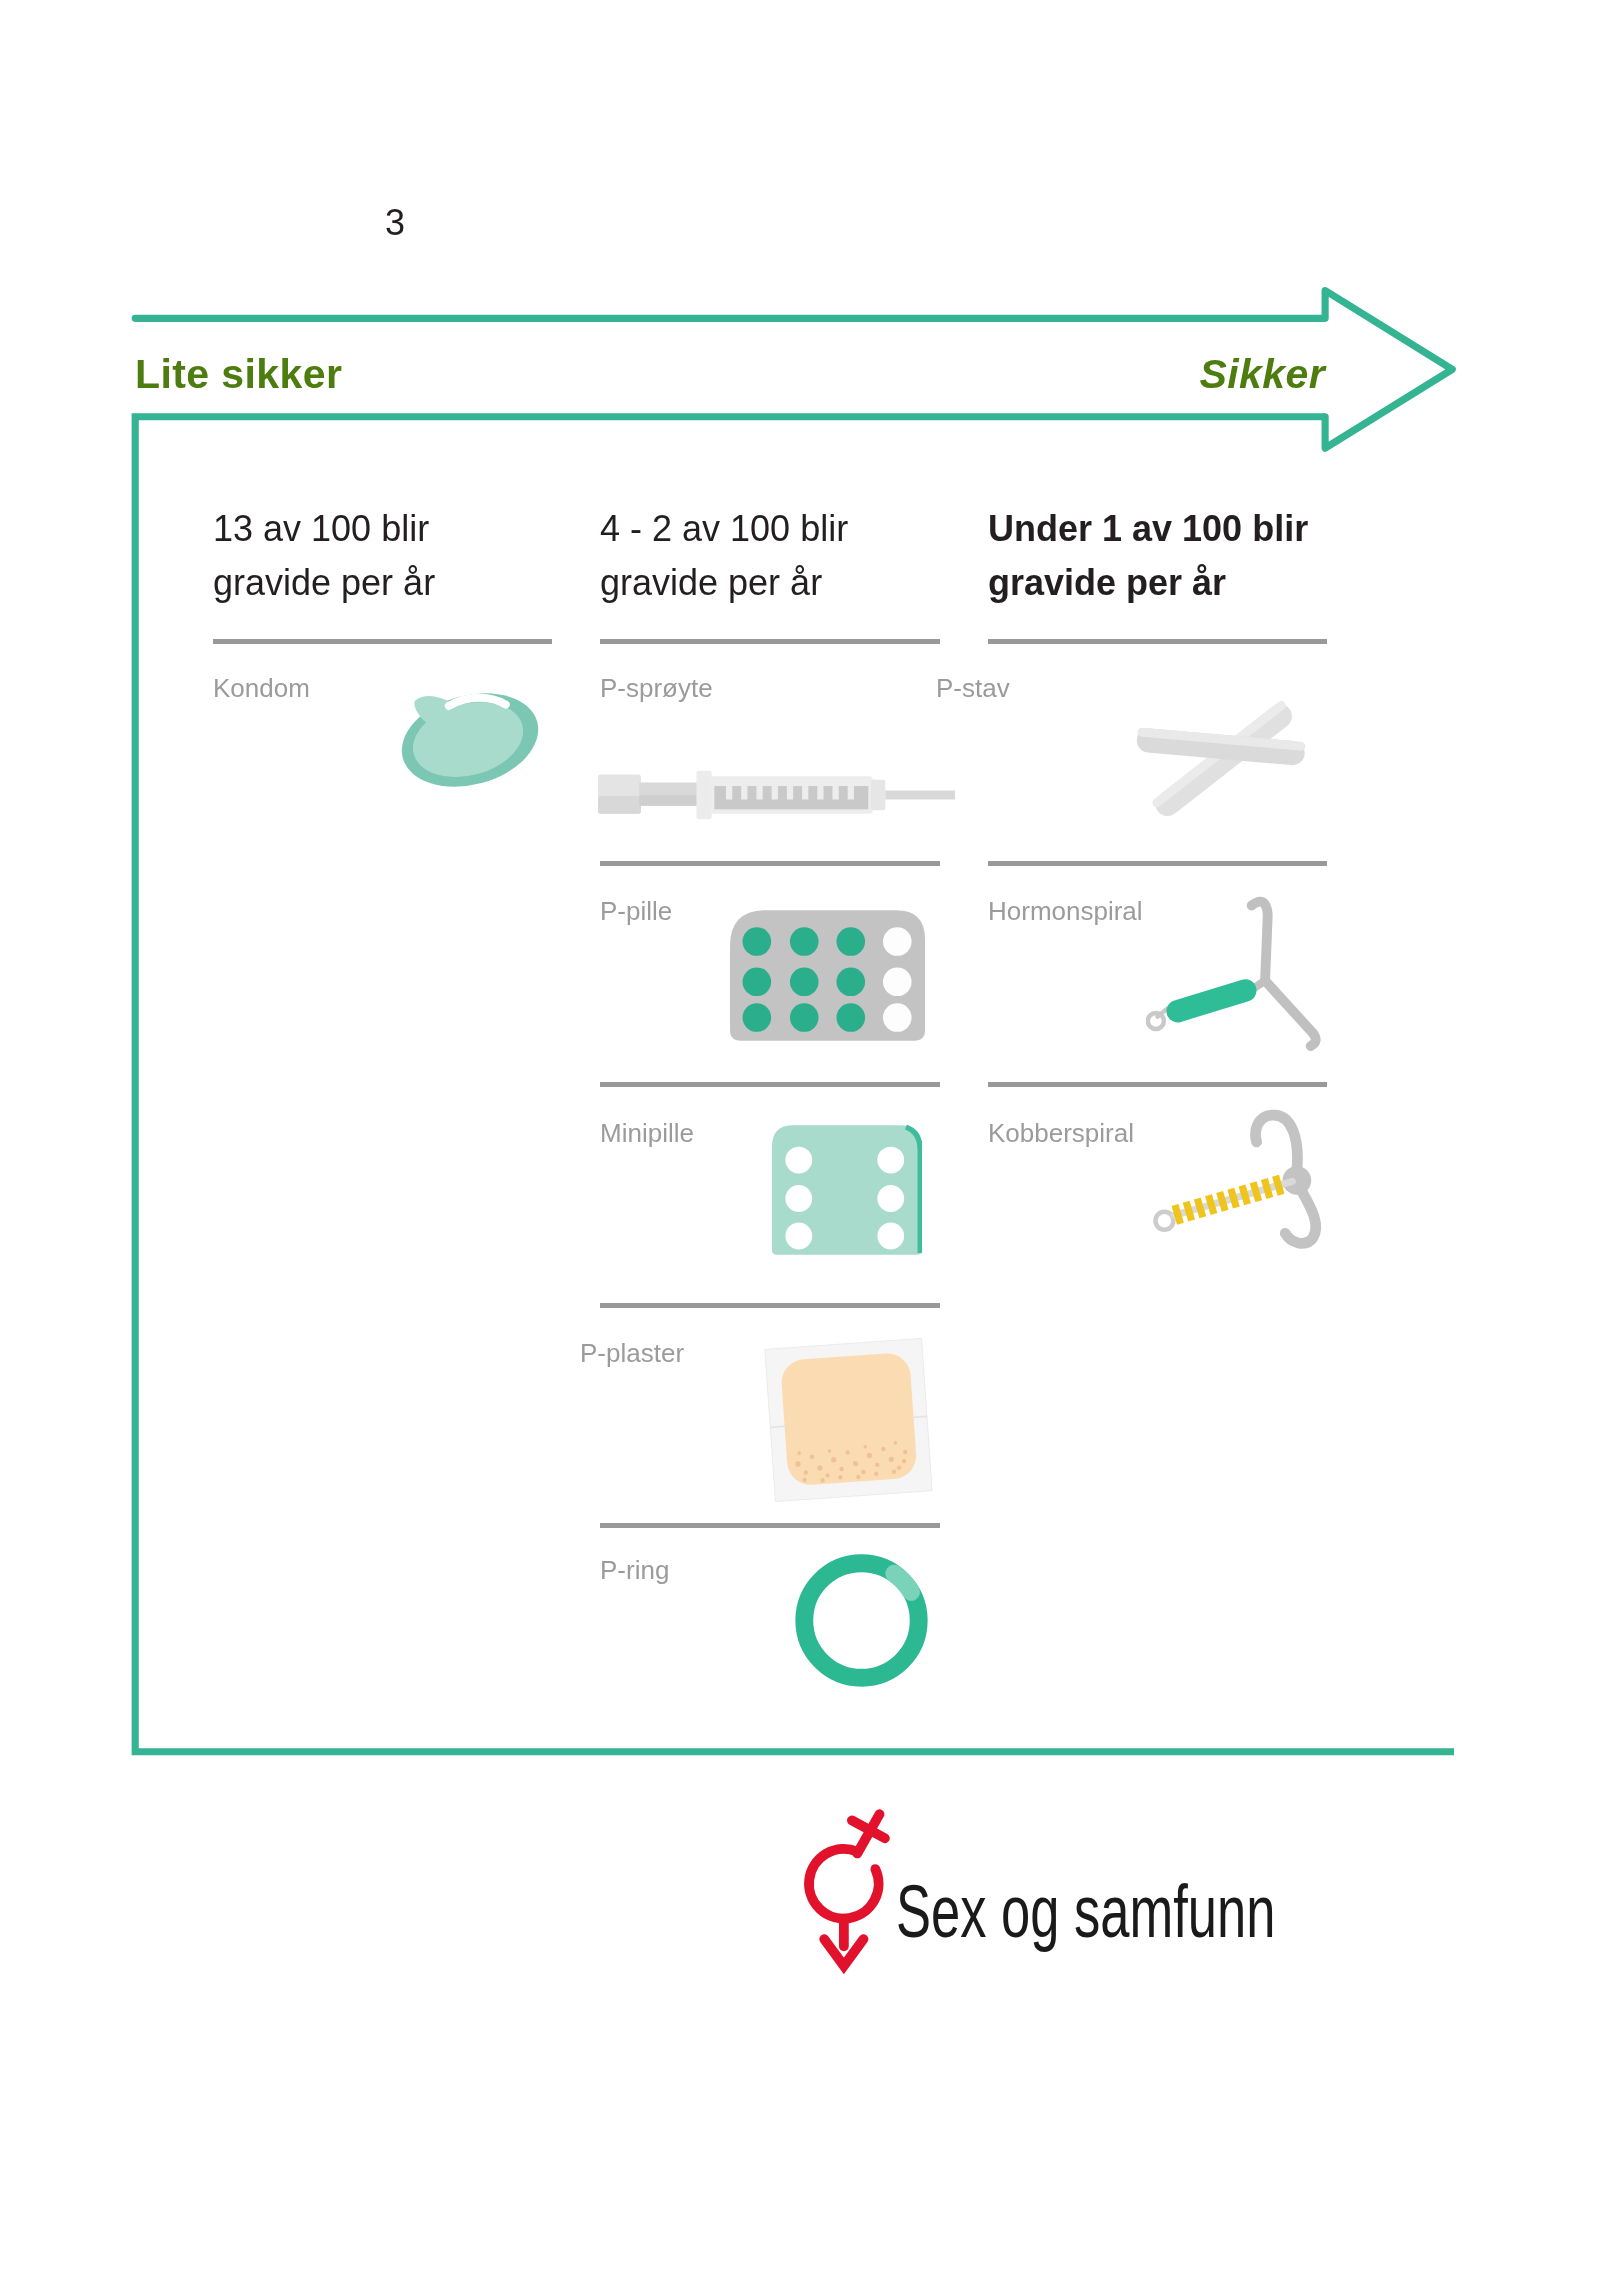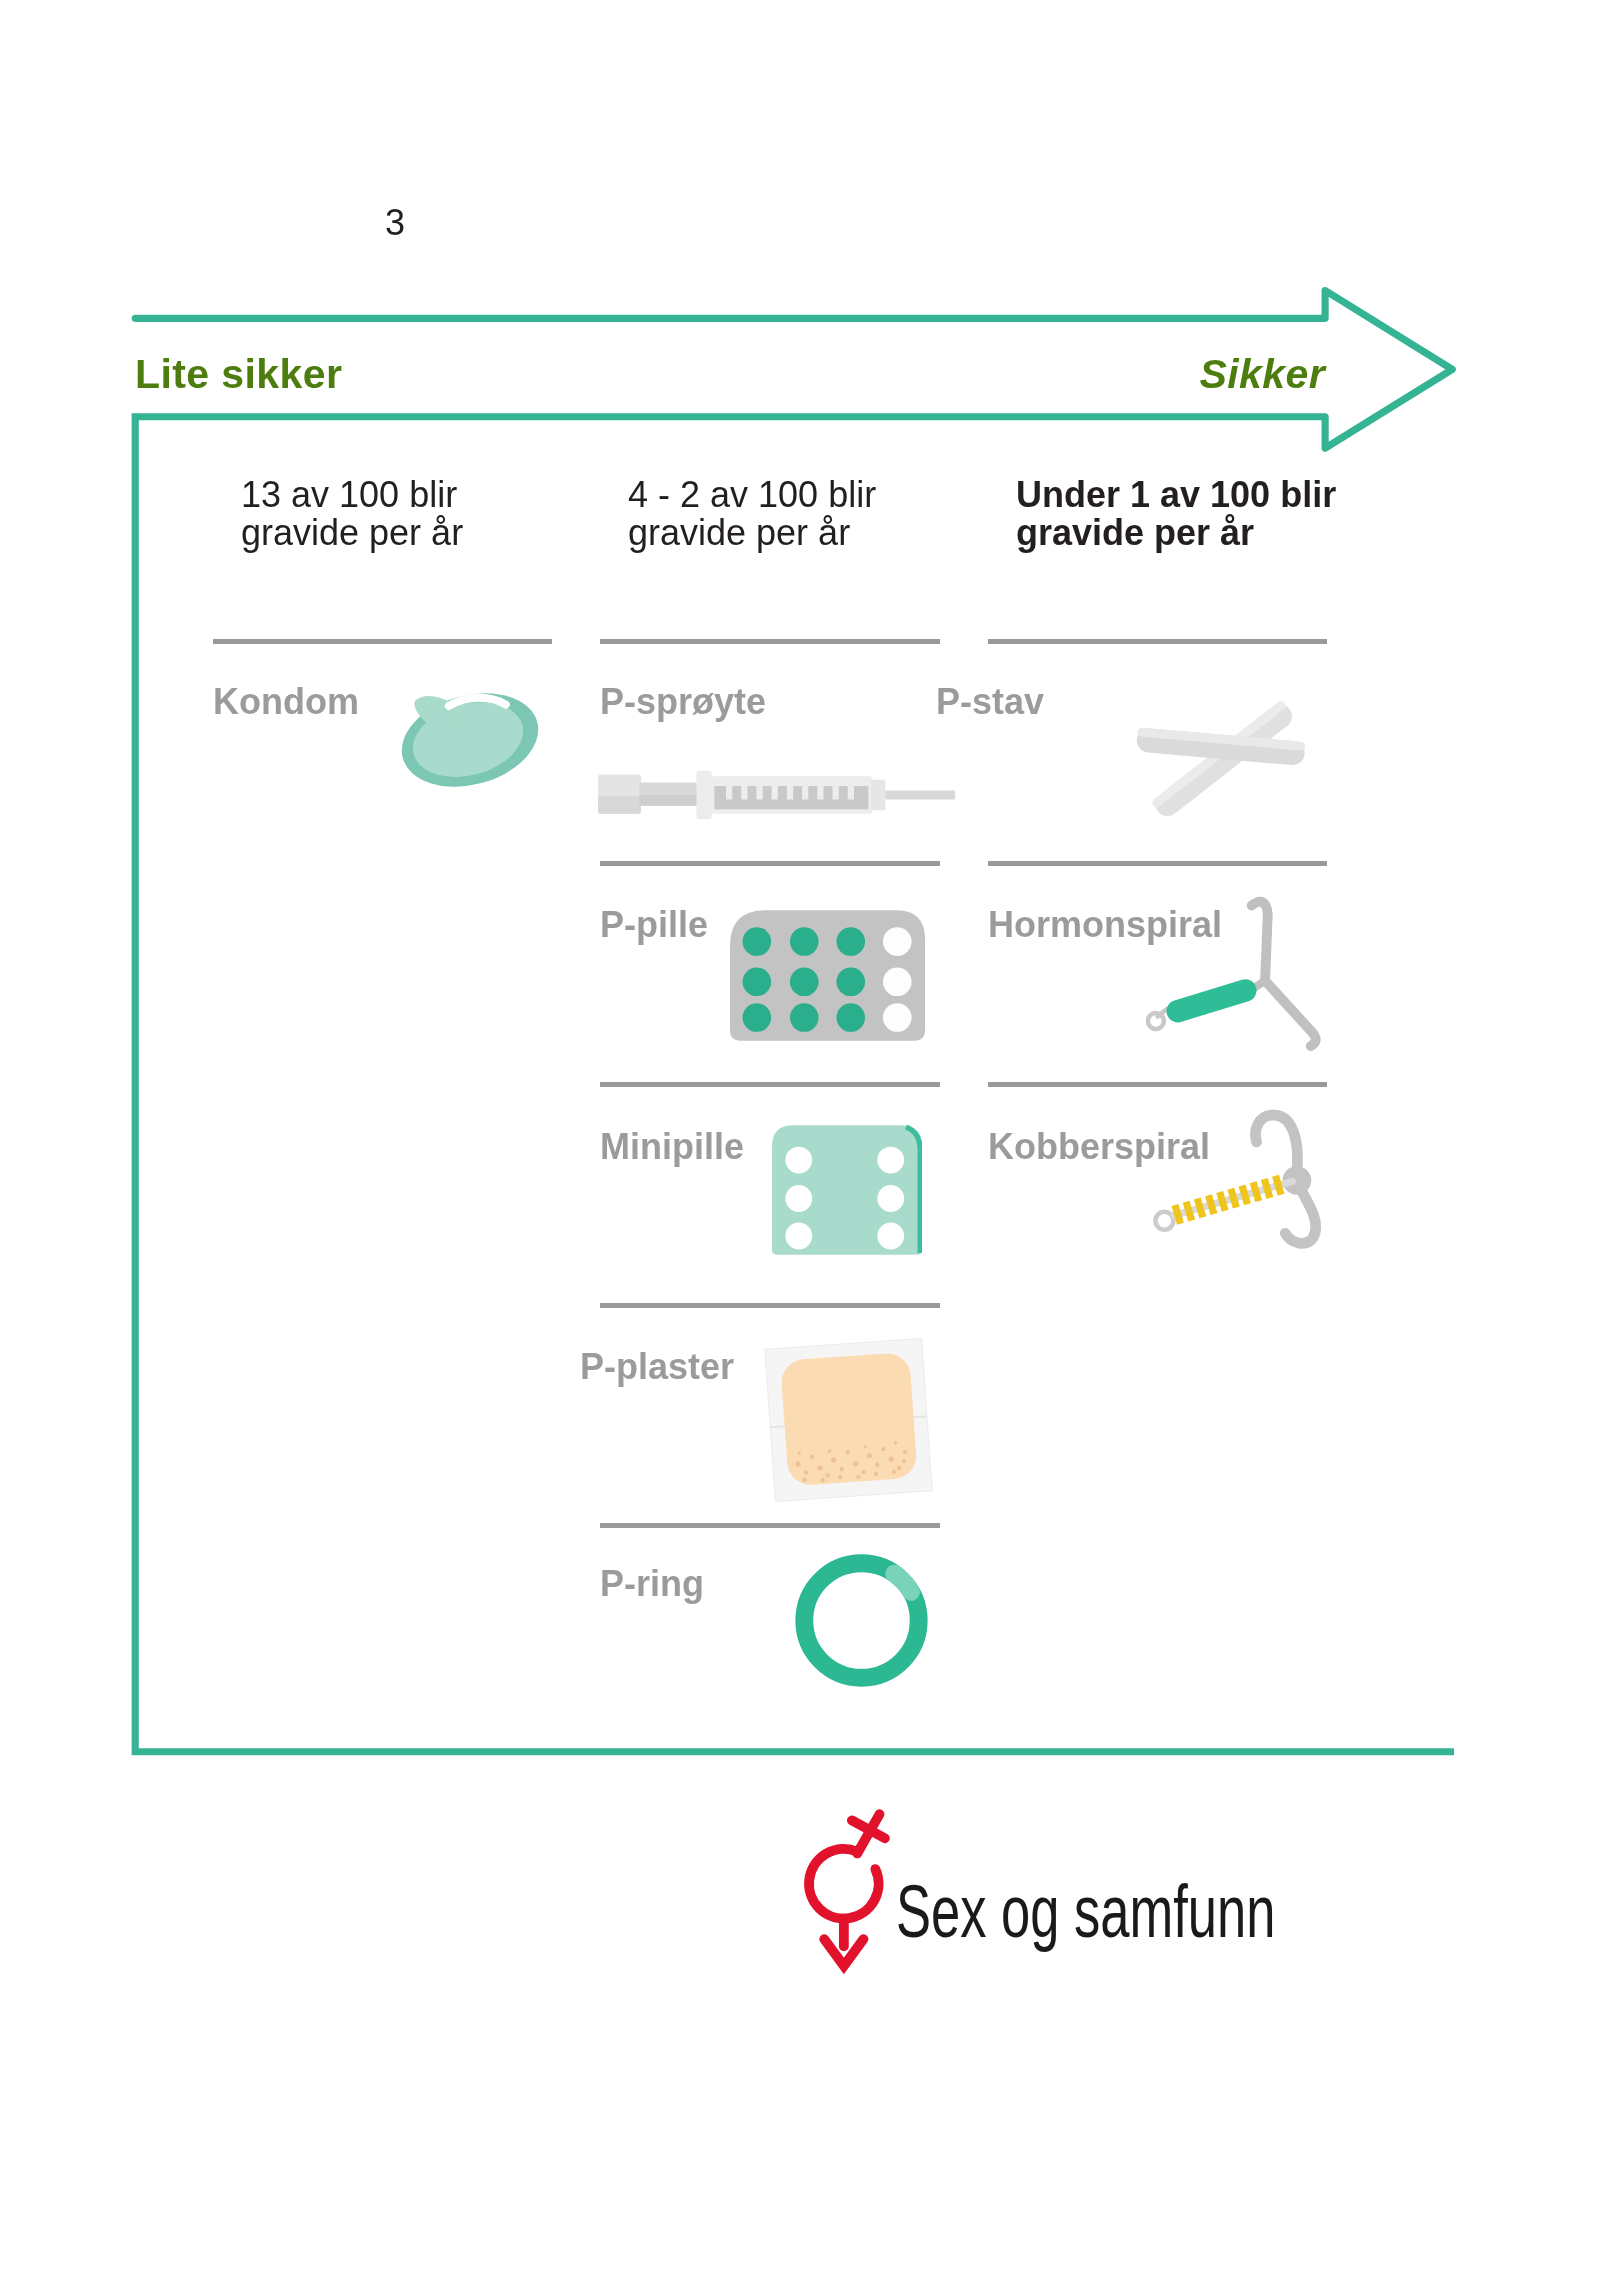--- a/index.html
+++ b/index.html
@@ -3,26 +3,26 @@
 <meta charset="utf-8">
 <style>
   html,body{margin:0;padding:0;background:#fff;}
   .page{position:relative;width:1617px;height:2293px;background:#ffffff;overflow:hidden;
         font-family:"Liberation Sans", sans-serif;}
   .abs{position:absolute;}
   .page-number{left:385px;top:202px;font-size:36px;color:#231F20;}
   .scale-label{top:351px;font-size:41px;font-weight:bold;color:#4d7c0f;letter-spacing:0.4px;}
   .scale-low{left:135px;}
   .scale-high{right:292px;font-style:italic;}
-  .col-header{top:476px;font-size:36px;line-height:38px;color:#231F20;white-space:pre-line;margin-left:28px;}
+  .col-header{top:502px;font-size:36px;line-height:54px;color:#231F20;white-space:pre-line;}
   .col1{left:213px;width:339px;}
   .col2{left:600px;width:340px;}
   .col3{left:988px;width:339px;font-weight:bold;}
   .divider{height:4.5px;background:#999999;}
-  .item-label{font-size:36px;font-weight:bold;color:#9B9B9D;margin-top:8px;}
+  .item-label{font-size:26px;font-weight:normal;color:#9B9B9D;}
   .logo-text{left:896px;top:1868px;font-size:75px;color:#1A1A1A;
              transform:scaleX(0.70);transform-origin:left top;white-space:nowrap;letter-spacing:0px;}
   svg{display:block;}
 </style>
 </head>
 <body>
 
 <div class="page">
 
   <div class="abs page-number">3</div>

